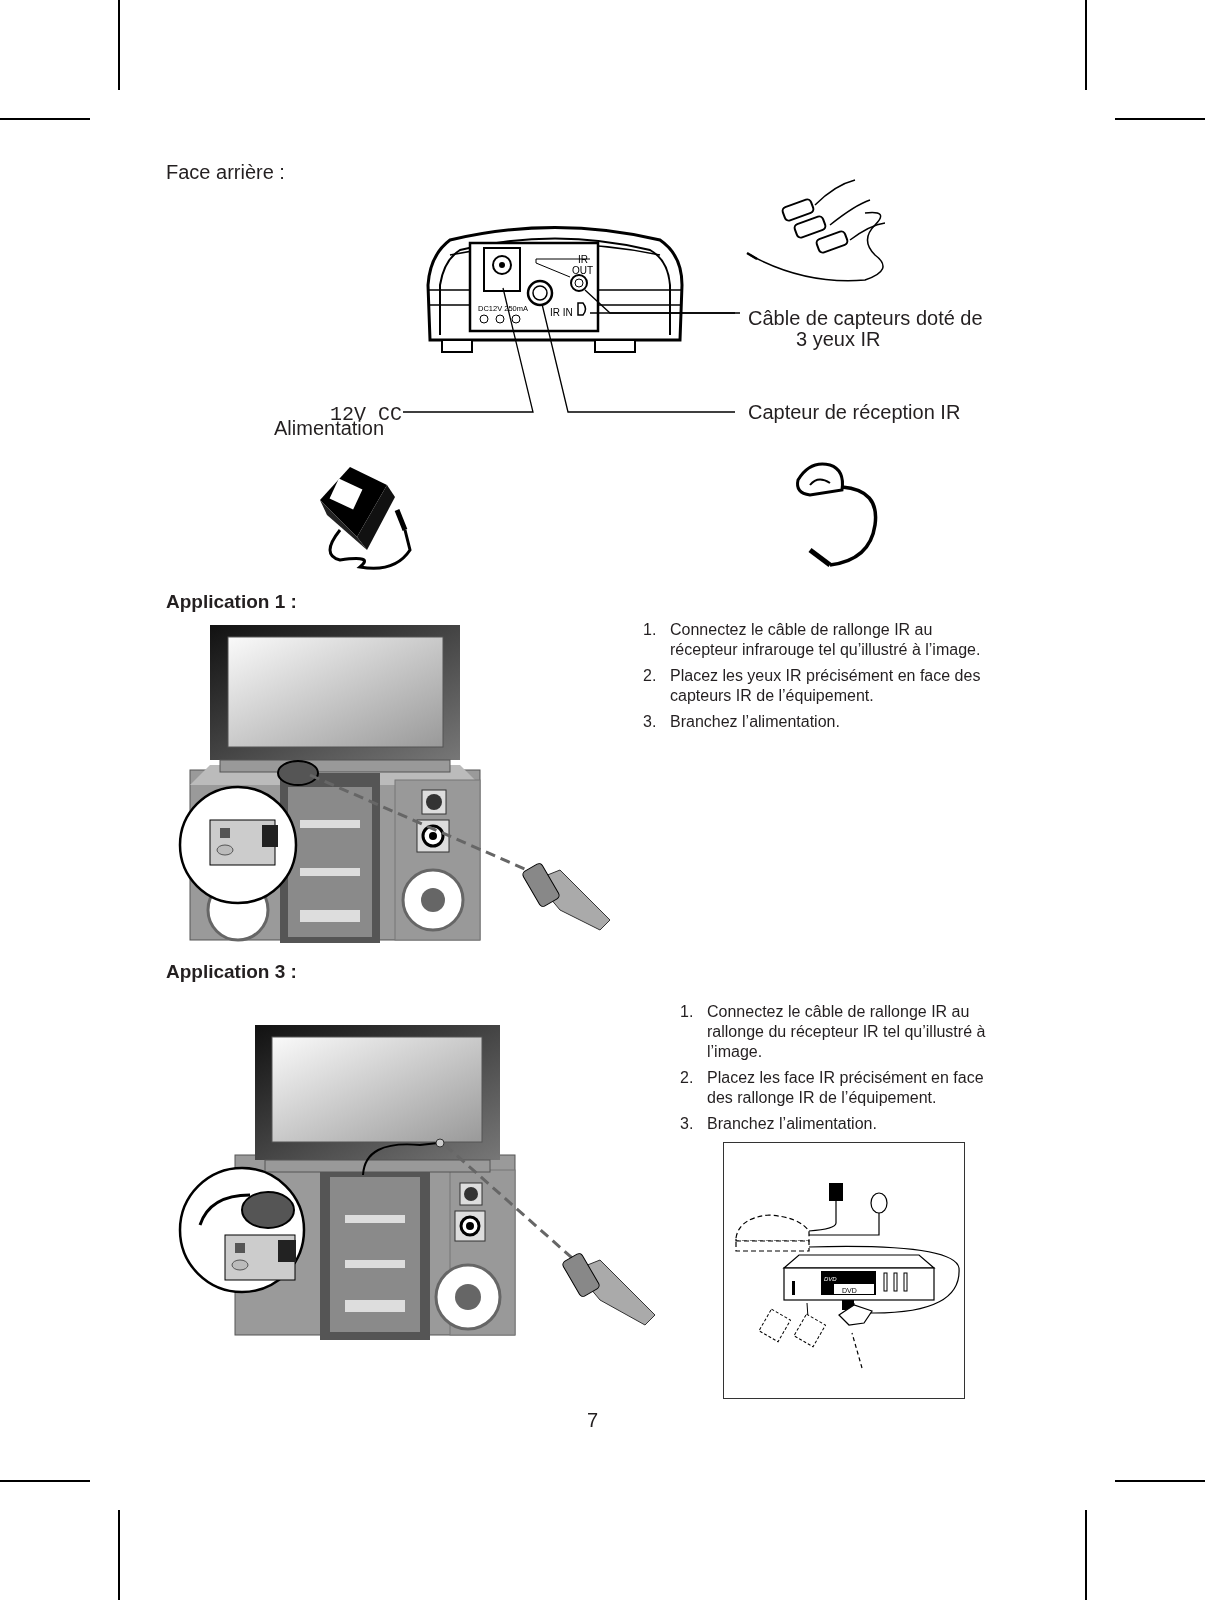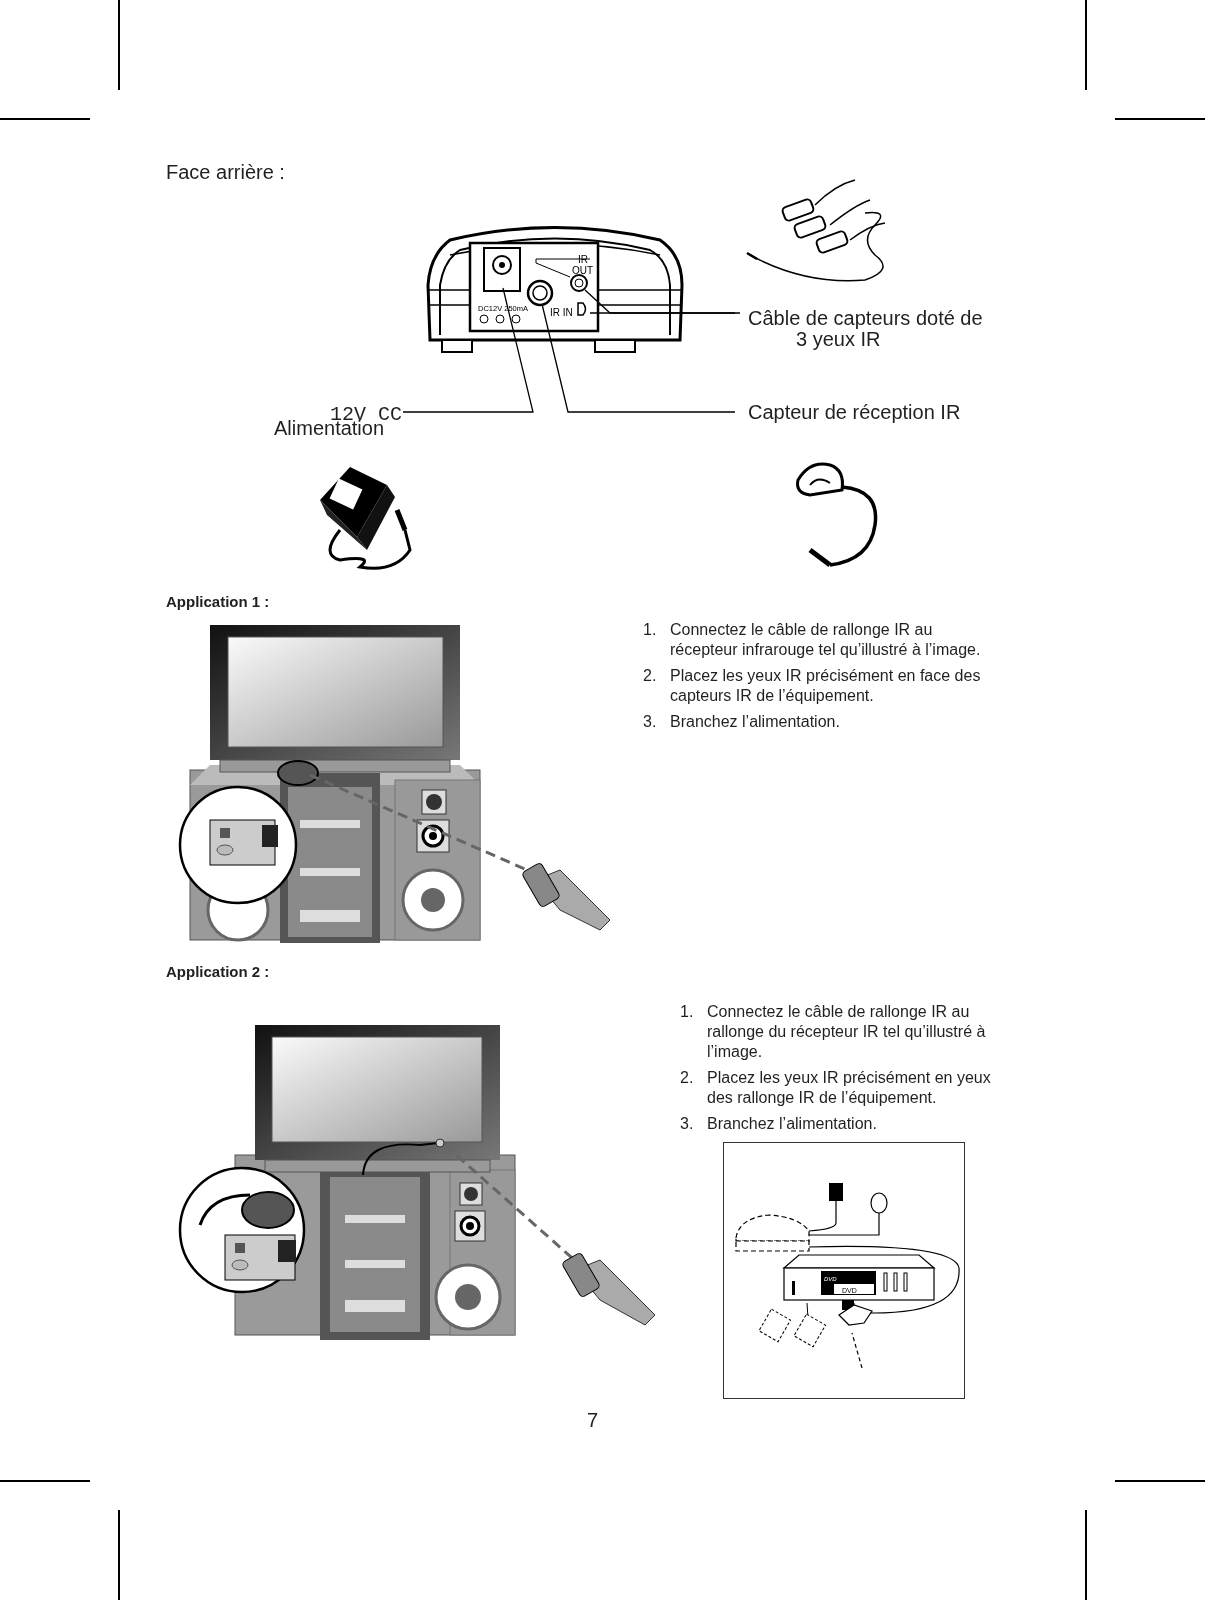--- a/index.html
+++ b/index.html
@@ -1,20 +1,20 @@
 <!DOCTYPE html>
 <html><head>
 <meta charset="utf-8">
 <style>
   html,body{margin:0;padding:0;background:#fff;}
   body{width:1205px;height:1600px;position:relative;overflow:hidden;font-family:"Liberation Sans",sans-serif;color:#231f20;}
   .abs{position:absolute;}
   .crop{position:absolute;background:#000;}
   .txt{font-size:20px;line-height:20px;white-space:nowrap;}
-  .bold{font-weight:bold;font-size:15px;}
+  .bold{font-weight:bold;font-size:19px;}
   ol.steps{position:absolute;margin:0;padding:0;list-style:none;font-size:16px;line-height:20px;}
   ol.steps li{position:relative;padding-left:27px;margin-bottom:6px;}
   ol.steps li .num{position:absolute;left:0;top:0;}
   svg{position:absolute;overflow:visible;}
 </style>
 </head>
 <body>
 
 <div class="crop" style="left:118px;top:0;width:2px;height:90px;"></div>
 <div class="crop" style="left:0;top:118px;width:90px;height:2px;"></div>
@@ -144,21 +144,21 @@
   <path d="M345 255 L370 245 L395 270 L420 295 L410 305 L370 285 Z" fill="#aaa" stroke="#333"></path>
   <rect x="340" y="240" width="22" height="40" rx="4" fill="#888" stroke="#000" transform="rotate(-30 351 260)"></rect>
 </svg>
 
 <ol class="steps" style="left:643px;top:620px;width:380px;">
   <li><span class="num">1.</span><span>Connectez le câble de rallonge IR au</span><br><span>récepteur infrarouge tel qu’illustré à l’image.</span></li>
   <li><span class="num">2.</span><span>Placez les yeux IR précisément en face des</span><br><span>capteurs IR de l’équipement.</span></li>
   <li><span class="num">3.</span><span>Branchez l’alimentation.</span></li>
 </ol>
 
-<div class="abs txt bold" style="left:166px;top:962px;">Application 2 :</div>
+<div class="abs txt bold" style="left:166px;top:962px;">Application 3 :</div>
 
 <svg style="left:180px;top:1025px;" width="480" height="320">
   <defs>
     <linearGradient id="tvframe2" x1="0" y1="0" x2="1" y2="1">
       <stop offset="0" stop-color="#111"></stop>
         <stop offset="1" stop-color="#777"></stop>
     </linearGradient>
     <linearGradient id="tvscreen2" x1="0" y1="0" x2="1" y2="1">
       <stop offset="0" stop-color="#fafafa"></stop>
         <stop offset="1" stop-color="#999"></stop>
@@ -190,21 +190,21 @@
   <rect x="55" y="218" width="10" height="10" fill="#555"></rect>
   <rect x="98" y="215" width="18" height="22" fill="#222"></rect>
   <ellipse cx="60" cy="240" rx="8" ry="5" fill="#bbb" stroke="#555"></ellipse>
   <line x1="265" y1="120" x2="400" y2="240" stroke="#666" stroke-width="3" stroke-dasharray="10,6"></line>
   <path d="M395 245 L420 235 L445 260 L475 290 L465 300 L420 275 Z" fill="#aaa" stroke="#333"></path>
   <rect x="390" y="230" width="22" height="40" rx="4" fill="#888" stroke="#000" transform="rotate(-30 401 250)"></rect>
 </svg>
 
 <ol class="steps" style="left:680px;top:1002px;width:350px;">
   <li><span class="num">1.</span><span>Connectez le câble de rallonge IR au</span><br><span>rallonge du récepteur IR tel qu’illustré à</span><br><span>l’image.</span></li>
-  <li><span class="num">2.</span><span>Placez les yeux IR précisément en yeux</span><br><span>des rallonge IR de l’équipement.</span></li>
+  <li><span class="num">2.</span><span>Placez les face IR précisément en face</span><br><span>des rallonge IR de l’équipement.</span></li>
   <li><span class="num">3.</span><span>Branchez l’alimentation.</span></li>
 </ol>
 
 <div class="abs" style="left:723px;top:1142px;width:240px;height:255px;border:1.5px solid #333;">
   <svg style="left:0;top:0;" width="240" height="255">
     <path d="M12 95 Q15 75 45 72 Q75 74 85 88 L85 98 L12 98 Z" fill="#fff" stroke="#000" stroke-width="1.2" stroke-dasharray="5,3"></path>
     <rect x="12" y="98" width="73" height="10" fill="#fff" stroke="#000" stroke-width="1.2" stroke-dasharray="5,3"></rect>
     <rect x="105" y="40" width="14" height="18" fill="#000"></rect>
     <path d="M112 58 L112 80 Q112 86 85 88" fill="none" stroke="#000" stroke-width="1.2"></path>
     <ellipse cx="155" cy="60" rx="8" ry="10" fill="#fff" stroke="#000" stroke-width="1.2"></ellipse>

